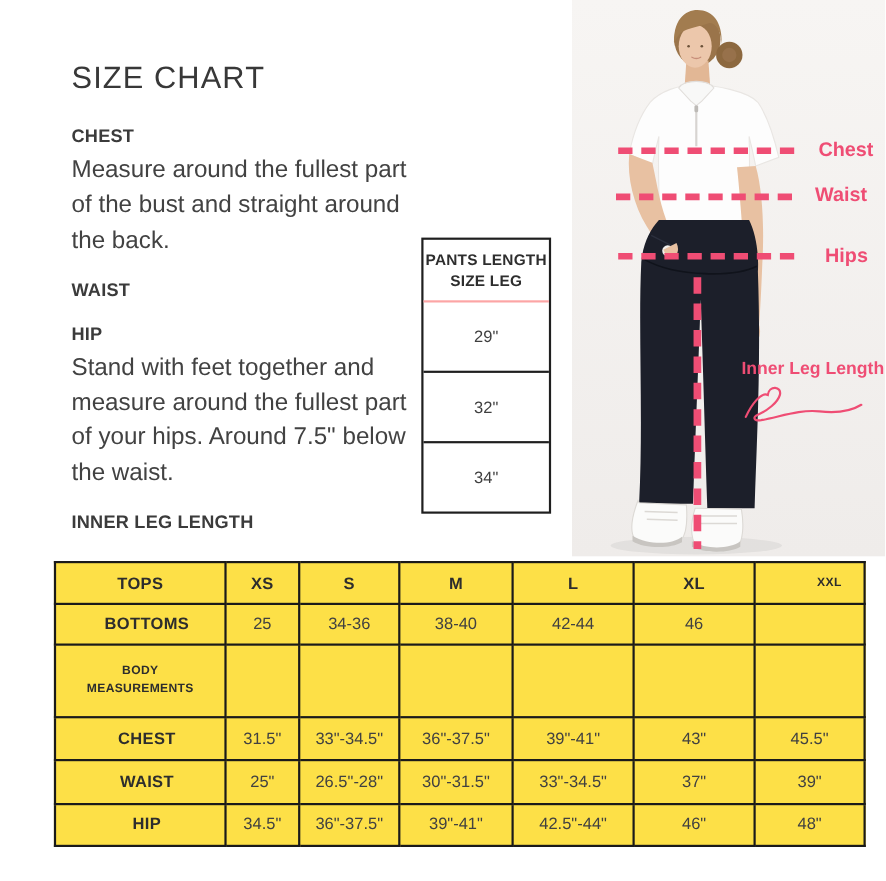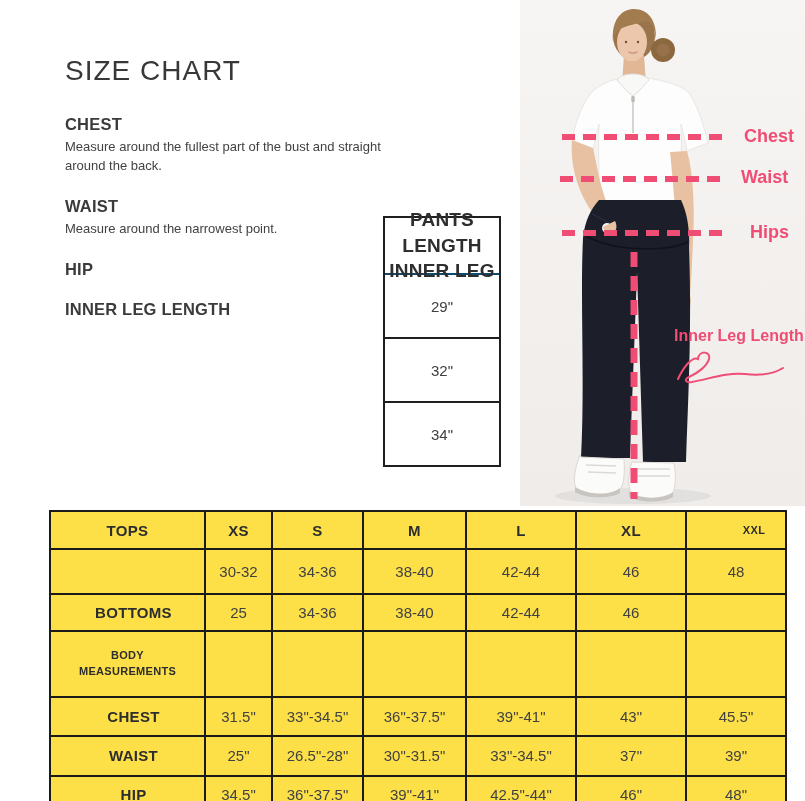--- a/index.html
+++ b/index.html
@@ -8,29 +8,29 @@
     font-family:"Liberation Sans","DejaVu Sans",sans-serif;color:#3d3d3d;overflow:hidden;
   }
   
   .guide{position:absolute;left:65px;top:55px;width:318px;}
   .guide h1{
     margin:0 0 28px 0;font-size:28px;font-weight:400;letter-spacing:1px;color:#383838;
   }
   .guide .section{margin-top:21px;}
   .guide .section:first-of-type{margin-top:0;}
   .guide h2{margin:0 0 4px 0;font-size:16.5px;font-weight:600;color:#3b3b3b;letter-spacing:.2px;}
-  .guide p{margin:0;font-size:13px;line-height:1.45;color:#424242;}
+  .guide p{margin:0;font-size:22px;line-height:1.45;color:#424242;}
   
   .pants-table{
     position:absolute;left:383px;top:216px;width:118px;
     border:2px solid #1f1f1f;background:#fff;box-sizing:border-box;
   }
   .pants-table .pt-header{
-    height:55px;border-bottom:2px solid #0c4a6e;display:flex;flex-direction:column;
-    align-items:center;justify-content:center;font-weight:700;font-size:19px;
+    height:55px;border-bottom:2px solid #fca5a5;display:flex;flex-direction:column;
+    align-items:center;justify-content:center;font-weight:700;font-size:14px;
     line-height:1.35;color:#2e2e2e;text-align:center;letter-spacing:.2px;
   }
   .pants-table .pt-row{
     height:62px;border-bottom:2px solid #1f1f1f;display:flex;align-items:center;
     justify-content:center;font-size:15px;color:#3f3f3f;
   }
   .pants-table .pt-row:last-child{border-bottom:none;}
   
   .photo{position:absolute;left:520px;top:0;width:285px;height:506px;}
   .photo svg{position:absolute;left:0;top:0;}
@@ -64,34 +64,34 @@
 
   <section class="guide">
     <h1>SIZE CHART</h1>
 
     <div class="section">
       <h2>CHEST</h2>
       <p>Measure around the fullest part of the bust and straight around the back.</p>
     </div>
     <div class="section">
       <h2>WAIST</h2>
-      <p>Measure around the narrowest point.</p>
     </div>
     <div class="section">
       <h2>HIP</h2>
+      <p>Stand with feet together and measure around the fullest part of your hips. Around 7.5" below the waist.</p>
     </div>
     <div class="section">
       <h2>INNER LEG LENGTH</h2>
     </div>
   </section>
 
   <div class="pants-table">
     <div class="pt-header">
       <span>PANTS LENGTH</span>
-      <span>INNER LEG</span>
+      <span>SIZE LEG</span>
     </div>
     <div class="pt-row">29"</div>
     <div class="pt-row">32"</div>
     <div class="pt-row">34"</div>
   </div>
 
   <div class="photo">
     <svg viewBox="0 0 285 506" width="285" height="506">
       <defs>
         <linearGradient id="bgGrad" x1="0" y1="0" x2="0" y2="1">
@@ -169,29 +169,20 @@
         <th>TOPS</th>
         <th>XS</th>
         <th>S</th>
         <th>M</th>
         <th>L</th>
         <th>XL</th>
         <th class="small-head">XXL</th>
       </tr>
     </thead>
     <tbody>
-      <tr class="r-h2">
-        <td class="row-label"></td>
-        <td>30-32</td>
-        <td>34-36</td>
-        <td>38-40</td>
-        <td>42-44</td>
-        <td>46</td>
-        <td>48</td>
-      </tr>
       <tr class="r-h3">
         <td class="row-label">BOTTOMS</td>
         <td>25</td>
         <td>34-36</td>
         <td>38-40</td>
         <td>42-44</td>
         <td>46</td>
         <td></td>
       </tr>
       <tr class="r-h4">

